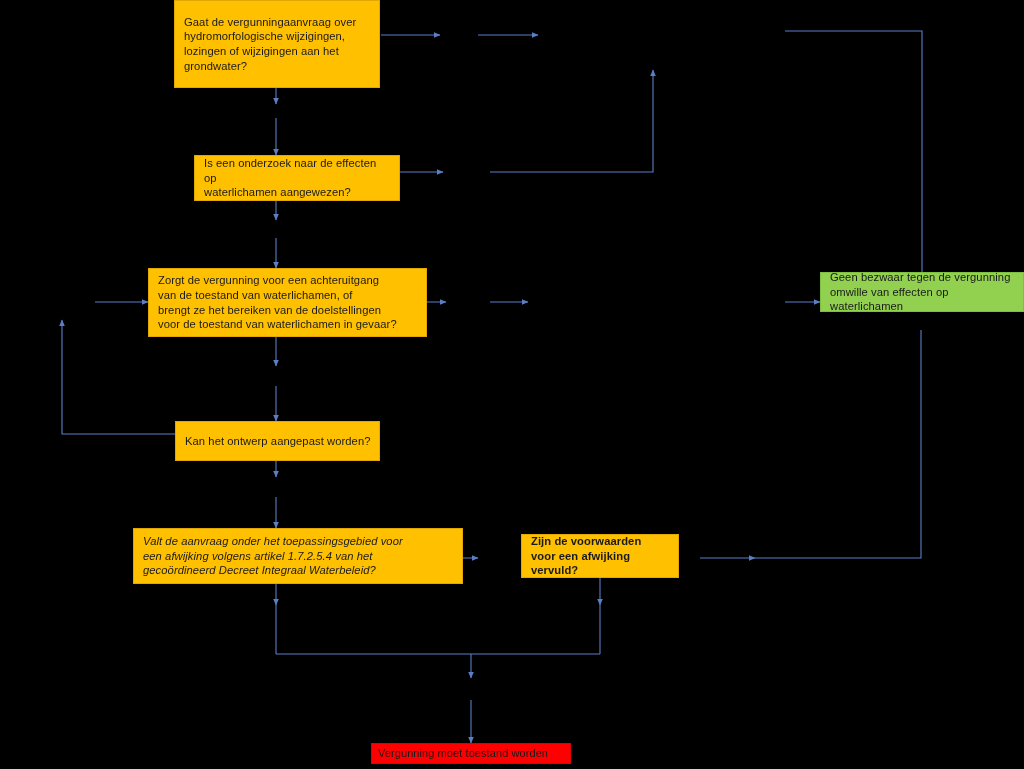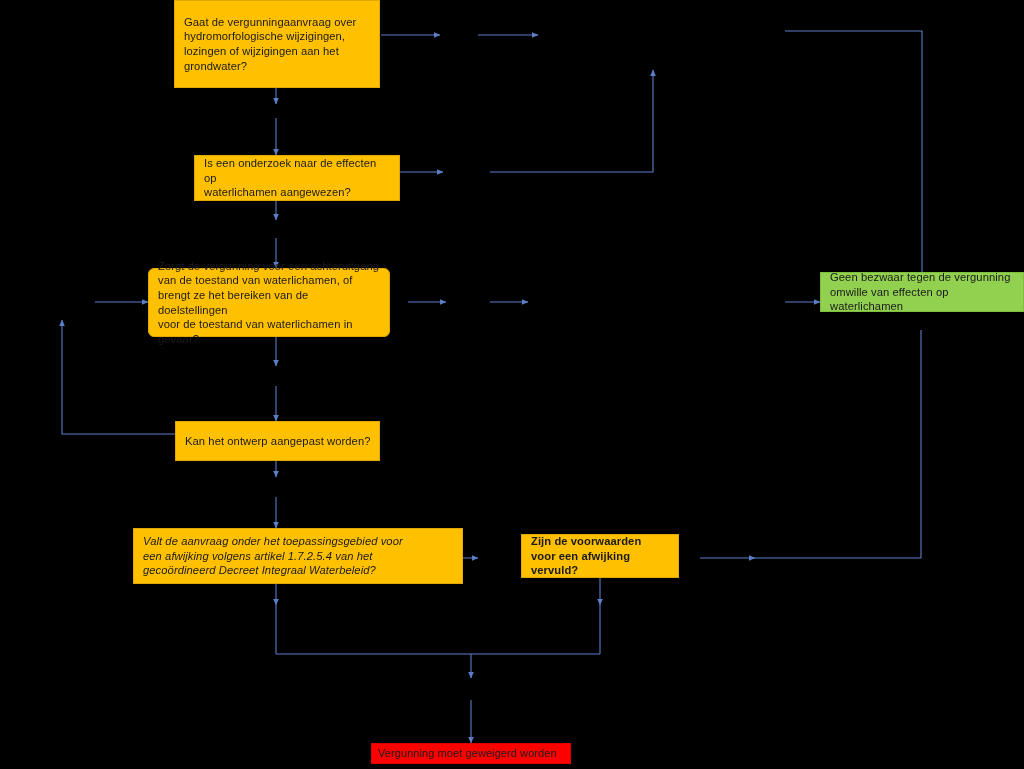--- a/index.html
+++ b/index.html
@@ -101,29 +101,29 @@
       </g>
   </svg>
 
   <div id="node-layer">
       <div class="node decision" style="left: 174px; top: 0px; width: 206px; height: 88px;"><span class="node-text">Gaat de vergunningaanvraag over
 hydromorfologische wijzigingen,
 lozingen of wijzigingen aan het
 grondwater?</span></div>
       <div class="node decision" style="left: 174px; top: 155px; width: 206px; height: 46px; margin-left: 20px;"><span class="node-text">Is een onderzoek naar de effecten  op
 waterlichamen aangewezen?</span></div>
-      <div class="node decision" style="left: 148px; top: 268px; width: 242px; height: 69px; border-radius: 6px;"><span class="node-text">Zorgt de vergunning voor een achteruitgang
+      <div class="node decision" style="left: 148px; top: 268px; width: 279px; height: 69px;"><span class="node-text">Zorgt de vergunning voor een achteruitgang
 van de toestand van waterlichamen, of
 brengt ze het bereiken van de doelstellingen
 voor de toestand van waterlichamen in gevaar?</span></div>
       <div class="node decision" style="left: 175px; top: 421px; width: 205px; height: 40px;"><span class="node-text">Kan het ontwerp aangepast worden?</span></div>
       <div class="node decision" style="left: 133px; top: 528px; width: 330px; height: 56px; font-style: italic;"><span class="node-text">Valt de aanvraag onder het toepassingsgebied voor
 een afwijking volgens artikel 1.7.2.5.4 van het
 gecoördineerd Decreet Integraal Waterbeleid?</span></div>
       <div class="node decision" style="left: 521px; top: 534px; width: 158px; height: 44px; font-weight: bold;"><span class="node-text">Zijn de voorwaarden
  voor een afwijking vervuld?</span></div>
       <div class="node accept" style="left: 820px; top: 272px; width: 204px; height: 40px;"><span class="node-text">Geen bezwaar tegen de vergunning
 omwille van effecten op
 waterlichamen</span></div>
-      <div class="node reject" style="left: 371px; top: 743px; width: 200px; height: 21px;"><span class="node-text">Vergunning moet geweigerd worden</span></div>
+      <div class="node reject" style="left: 371px; top: 743px; width: 200px; height: 21px;"><span class="node-text">Vergunning moet toestand worden</span></div>
     </div>
 
 </div>
 
 </body></html>

